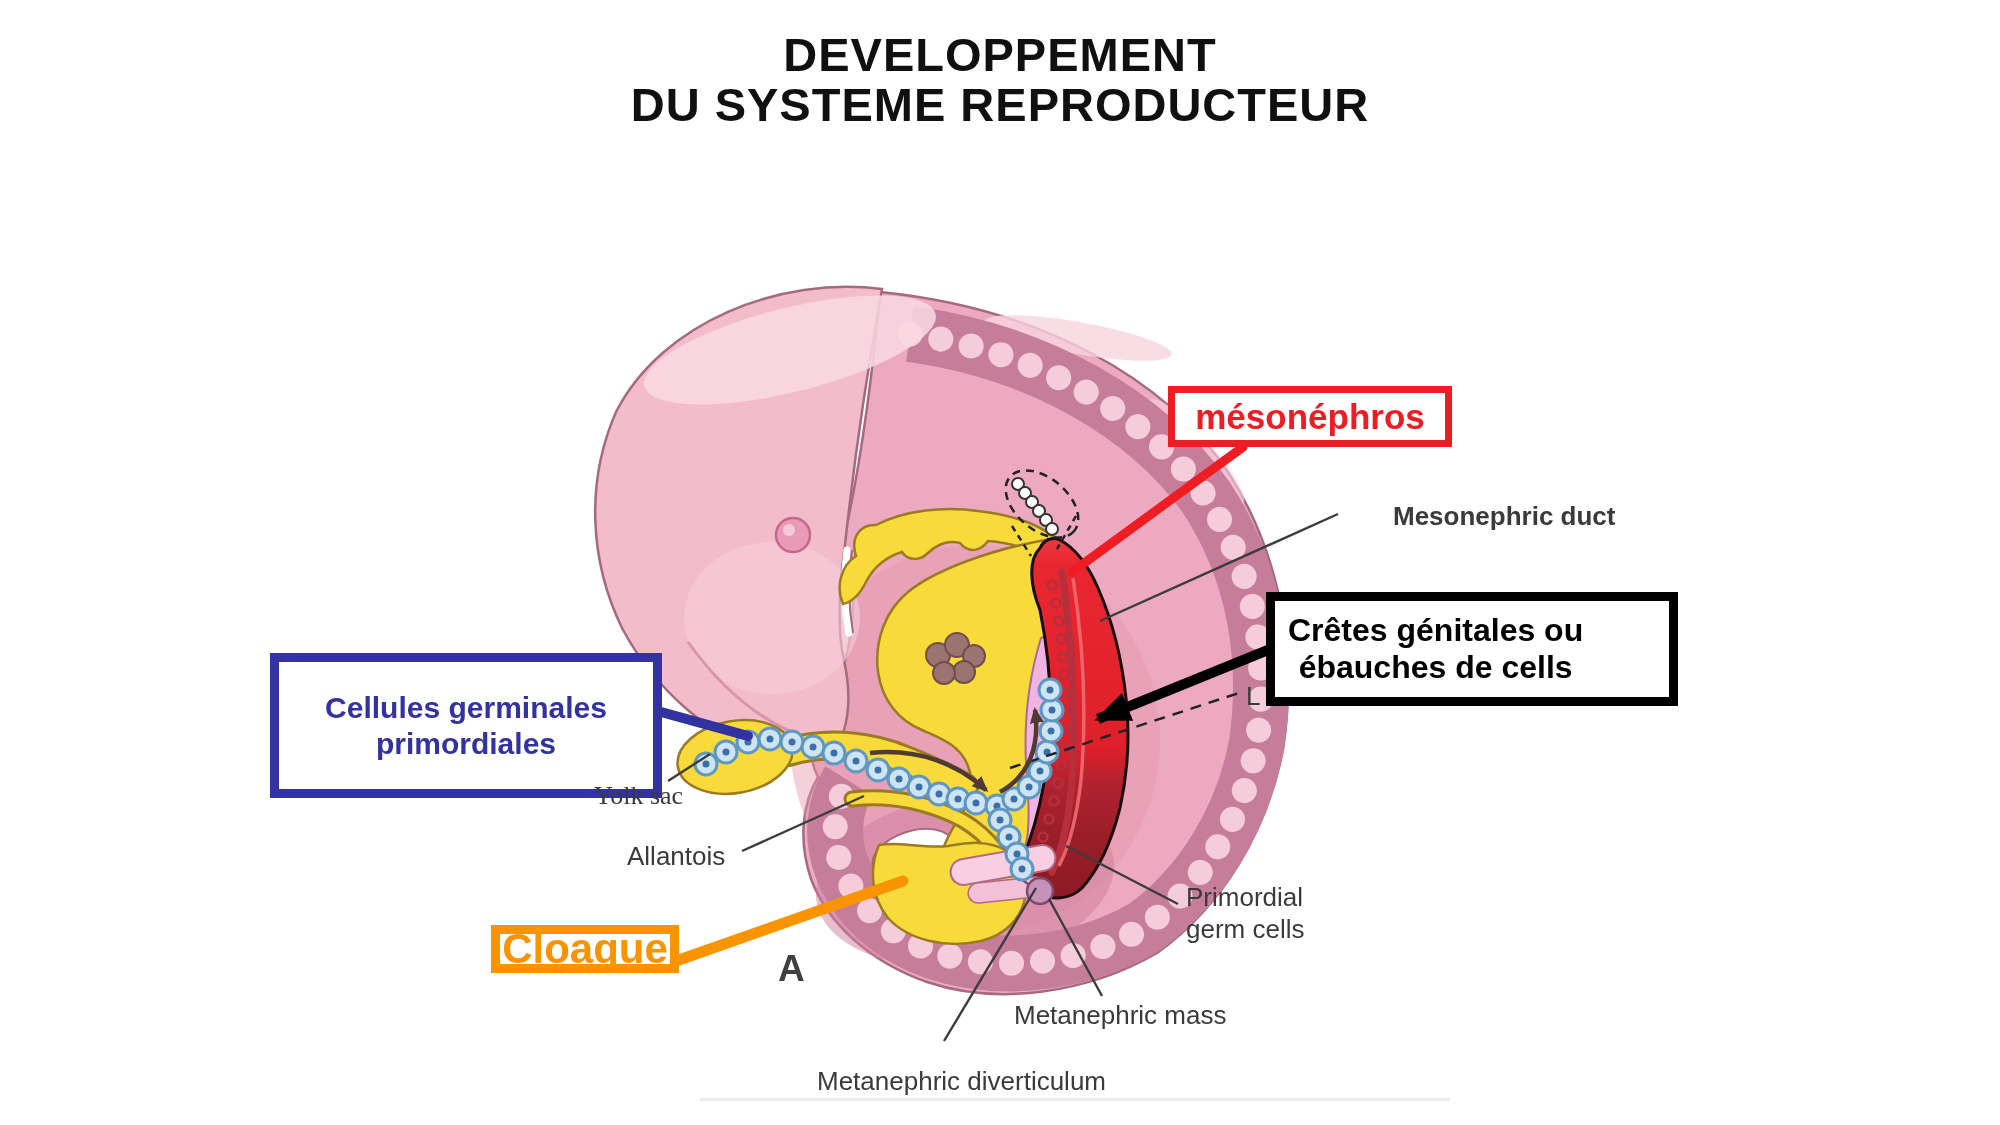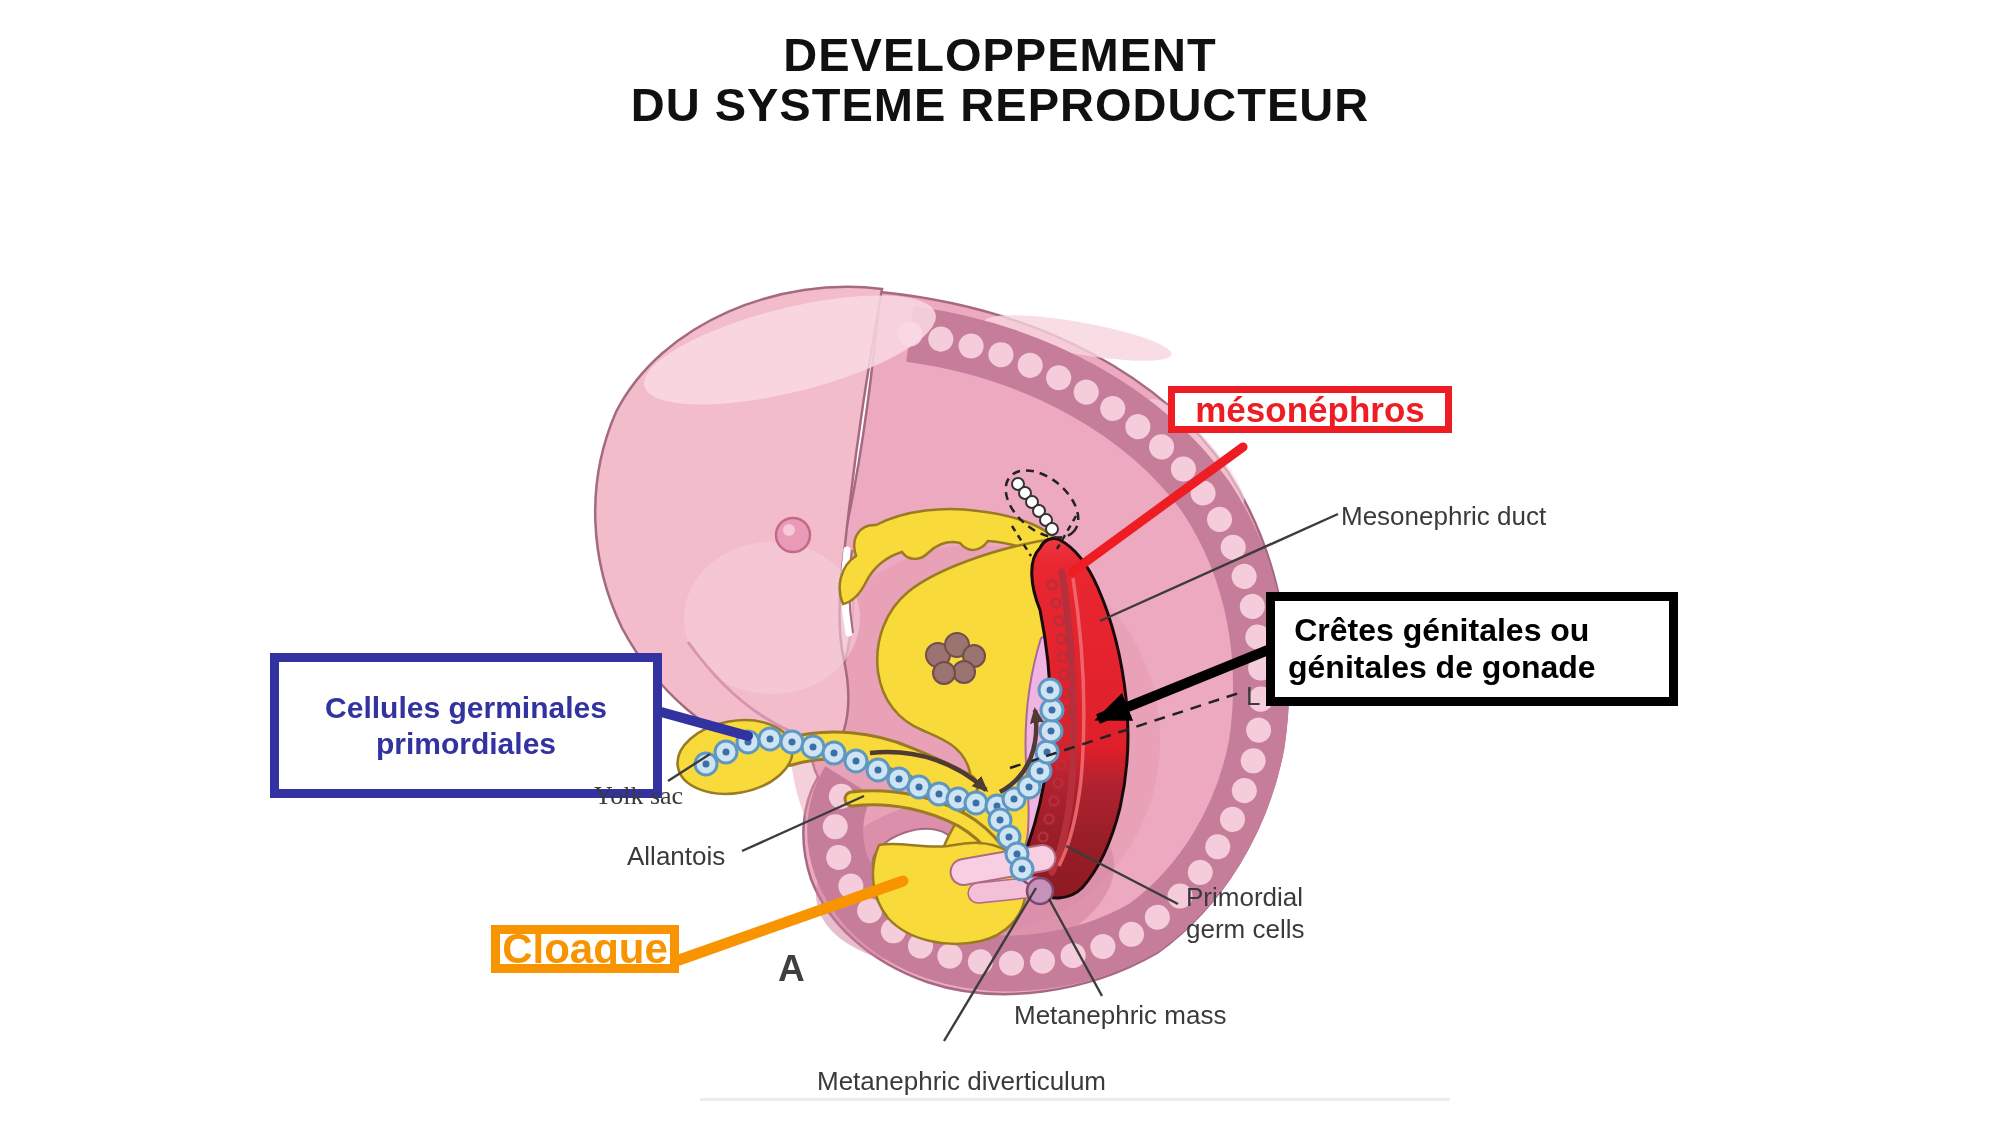--- a/index.html
+++ b/index.html
@@ -7,21 +7,21 @@
           font-family:"Liberation Sans", sans-serif;}
   #drawing{position:absolute;left:0;top:0;}
   .abs{position:absolute;}
   .title{width:2000px;text-align:center;font-weight:bold;color:#101010;
          font-size:47px;line-height:50px;letter-spacing:1px;}
   .plain-label{color:#3a3a3a;font-size:26px;line-height:32px;white-space:nowrap;}
   .panel-letter{color:#3f3f3f;font-size:37px;font-weight:bold;}
   .section-mark{color:#3a3a3a;font-size:26px;}
   .anno-box{box-sizing:border-box;background:#ffffff;display:flex;align-items:center;
             justify-content:center;font-weight:bold;text-align:center;}
-  .box-mesonephros{left:1168px;top:386px;width:284px;height:47px;border:7px solid #EE1C23;
+  .box-mesonephros{left:1168px;top:386px;width:284px;height:61px;border:7px solid #EE1C23;
                    color:#EE1C23;font-size:35px;}
   .box-genital{left:1266px;top:592px;width:412px;height:114px;border:9px solid #000000;
                color:#000000;font-size:32px;line-height:37px;justify-content:flex-start;
                text-align:center;padding-left:13px;}
   .box-germinal{left:270px;top:653px;width:392px;height:145px;border:9px solid #3232A0;
                 color:#3232A0;font-size:30px;line-height:36px;}
   .box-cloaque{left:491px;top:925px;width:188px;height:48px;border:9px solid #F79400;
                color:#F79400;font-size:42px;}
   svg .gc{fill:#cfe4f2;stroke:#5e97c2;stroke-width:3px;}
   svg .gcd{fill:#3a6fa8;stroke:none;}
@@ -240,36 +240,36 @@
     <div>DU SYSTEME REPRODUCTEUR</div>
   </div>
 
   <div class="abs anno-box box-mesonephros">
     <span>mésonéphros</span>
   </div>
 
   <div class="abs anno-box box-genital">
     <span>
       <span style="display:block">Crêtes génitales ou</span>
-      <span style="display:block">génitales de gonade</span>
+      <span style="display:block">ébauches de cells</span>
     </span>
   </div>
 
   <div class="abs anno-box box-germinal">
     <span>
       <span style="display:block">Cellules germinales</span>
       <span style="display:block">primordiales</span>
     </span>
   </div>
 
   <div class="abs anno-box box-cloaque">
     <span>Cloaque</span>
   </div>
 
-  <div class="abs plain-label" style="left:1341px;top:500px;">Mesonephric duct</div>
+  <div class="abs plain-label" style="left:1393px;top:500px;font-weight:bold;">Mesonephric duct</div>
 
   <div class="abs plain-label" style="left:594px;top:780px;font-family:Liberation Serif, serif;">Yolk sac</div>
 
   <div class="abs plain-label" style="left:627px;top:840px;">Allantois</div>
 
   <div class="abs plain-label" style="left:1186px;top:881px;">
     <div>Primordial</div>
     <div>germ cells</div>
   </div>
 

